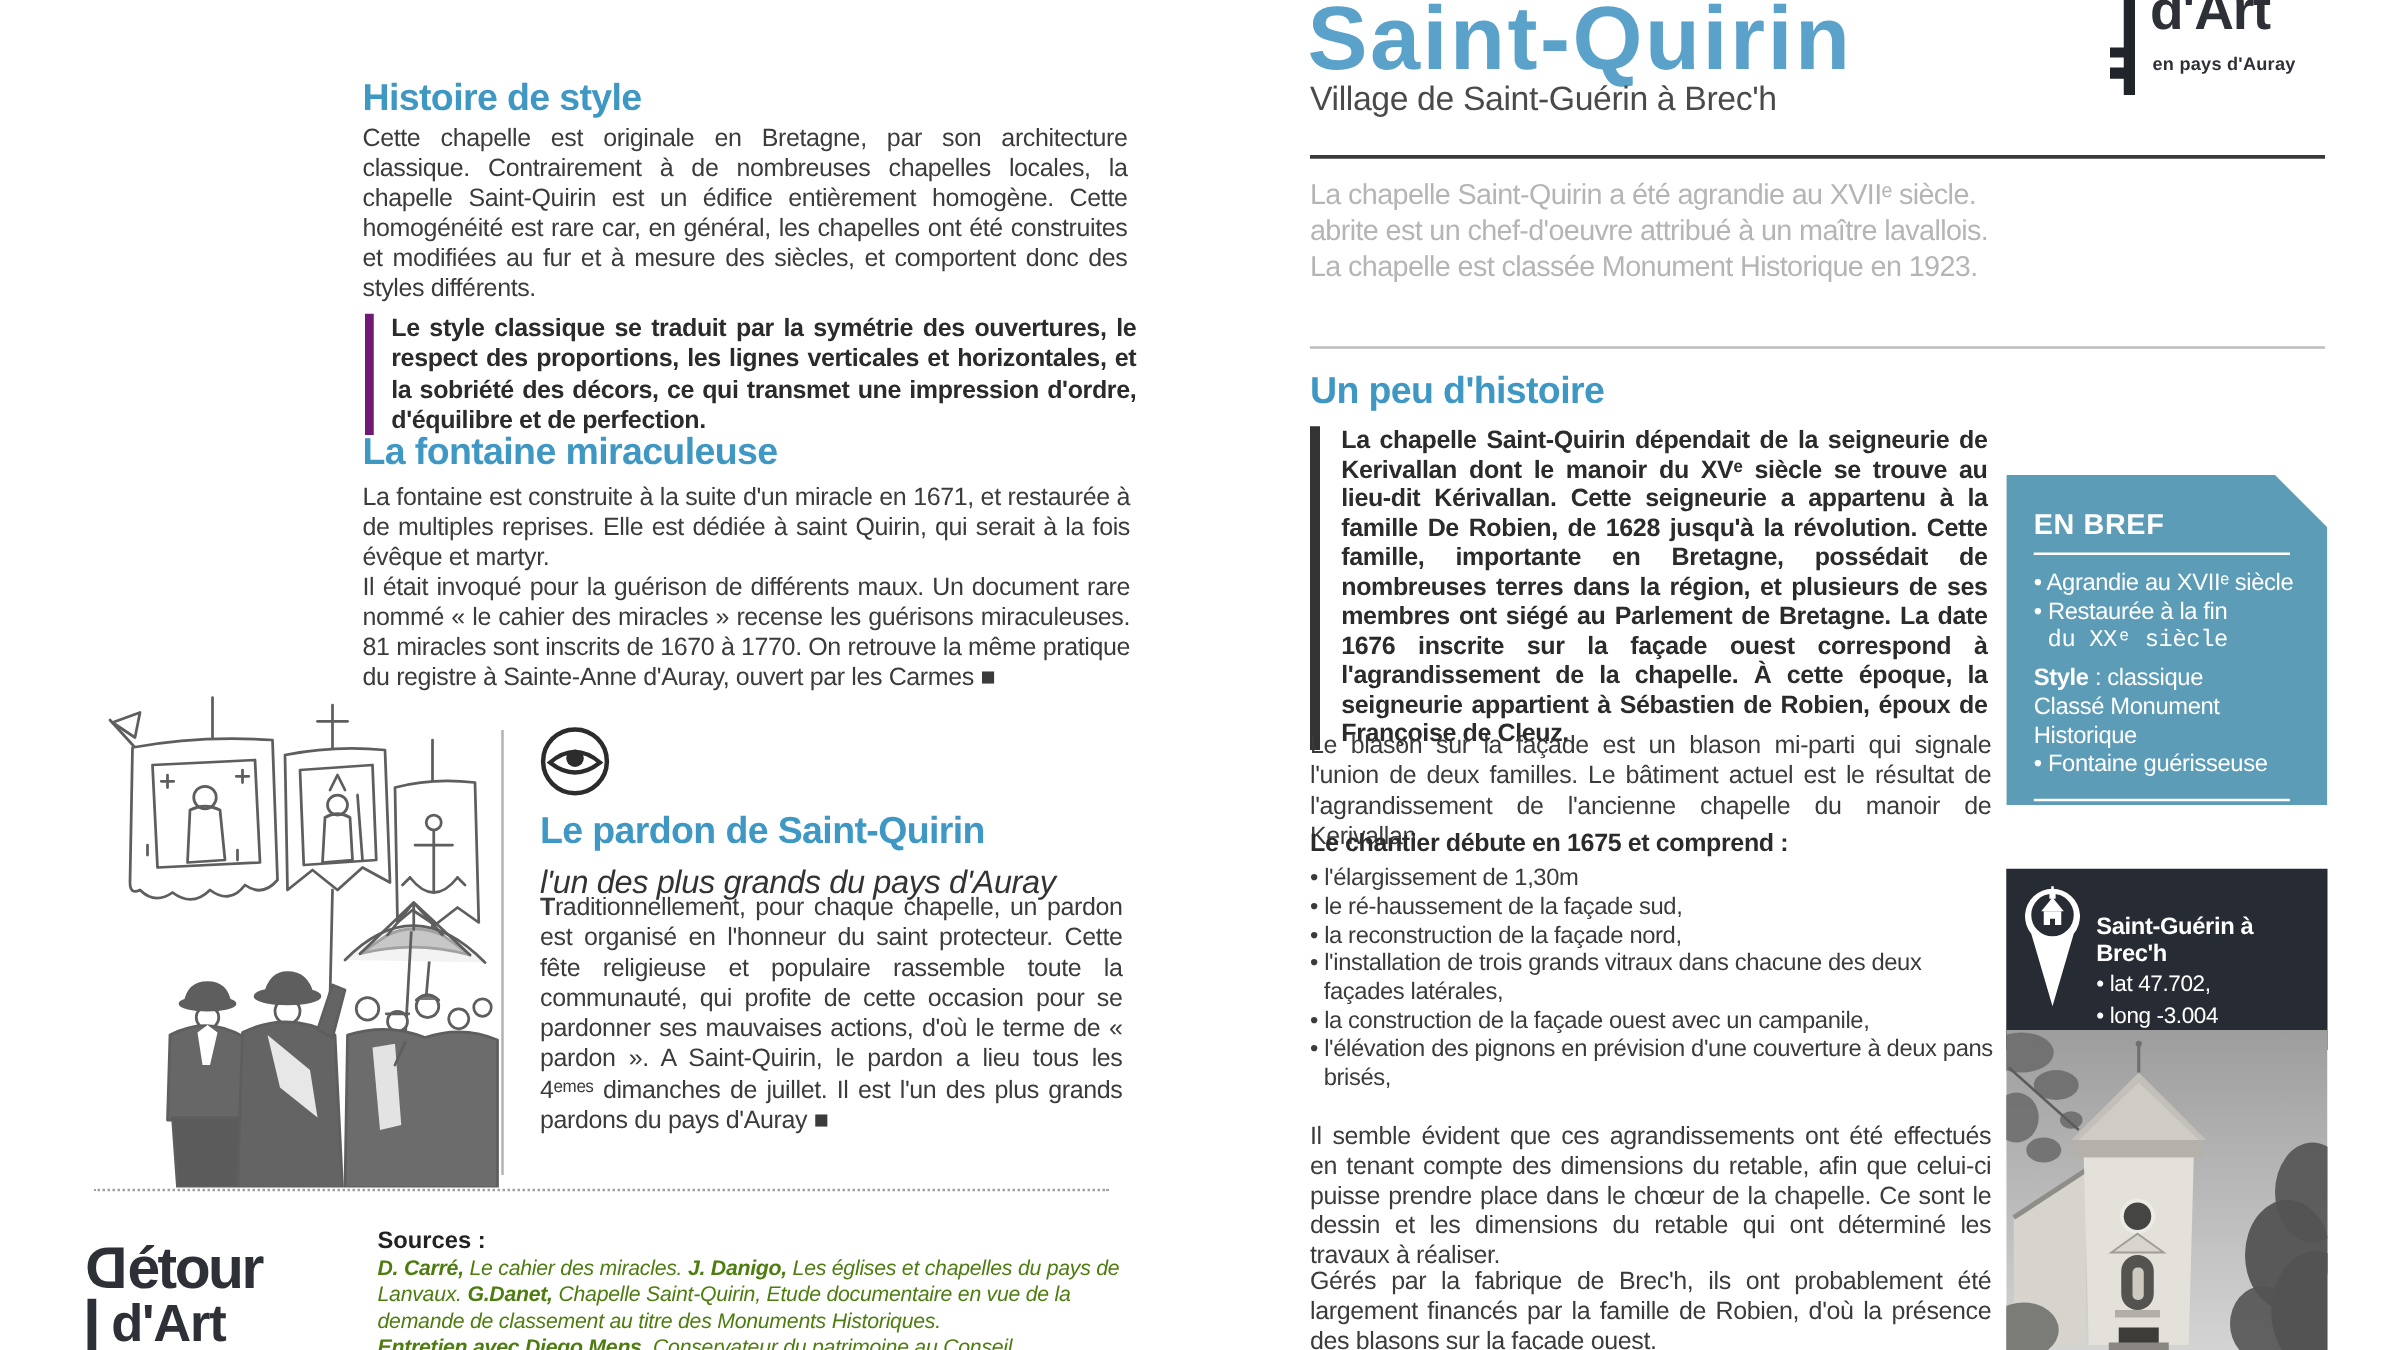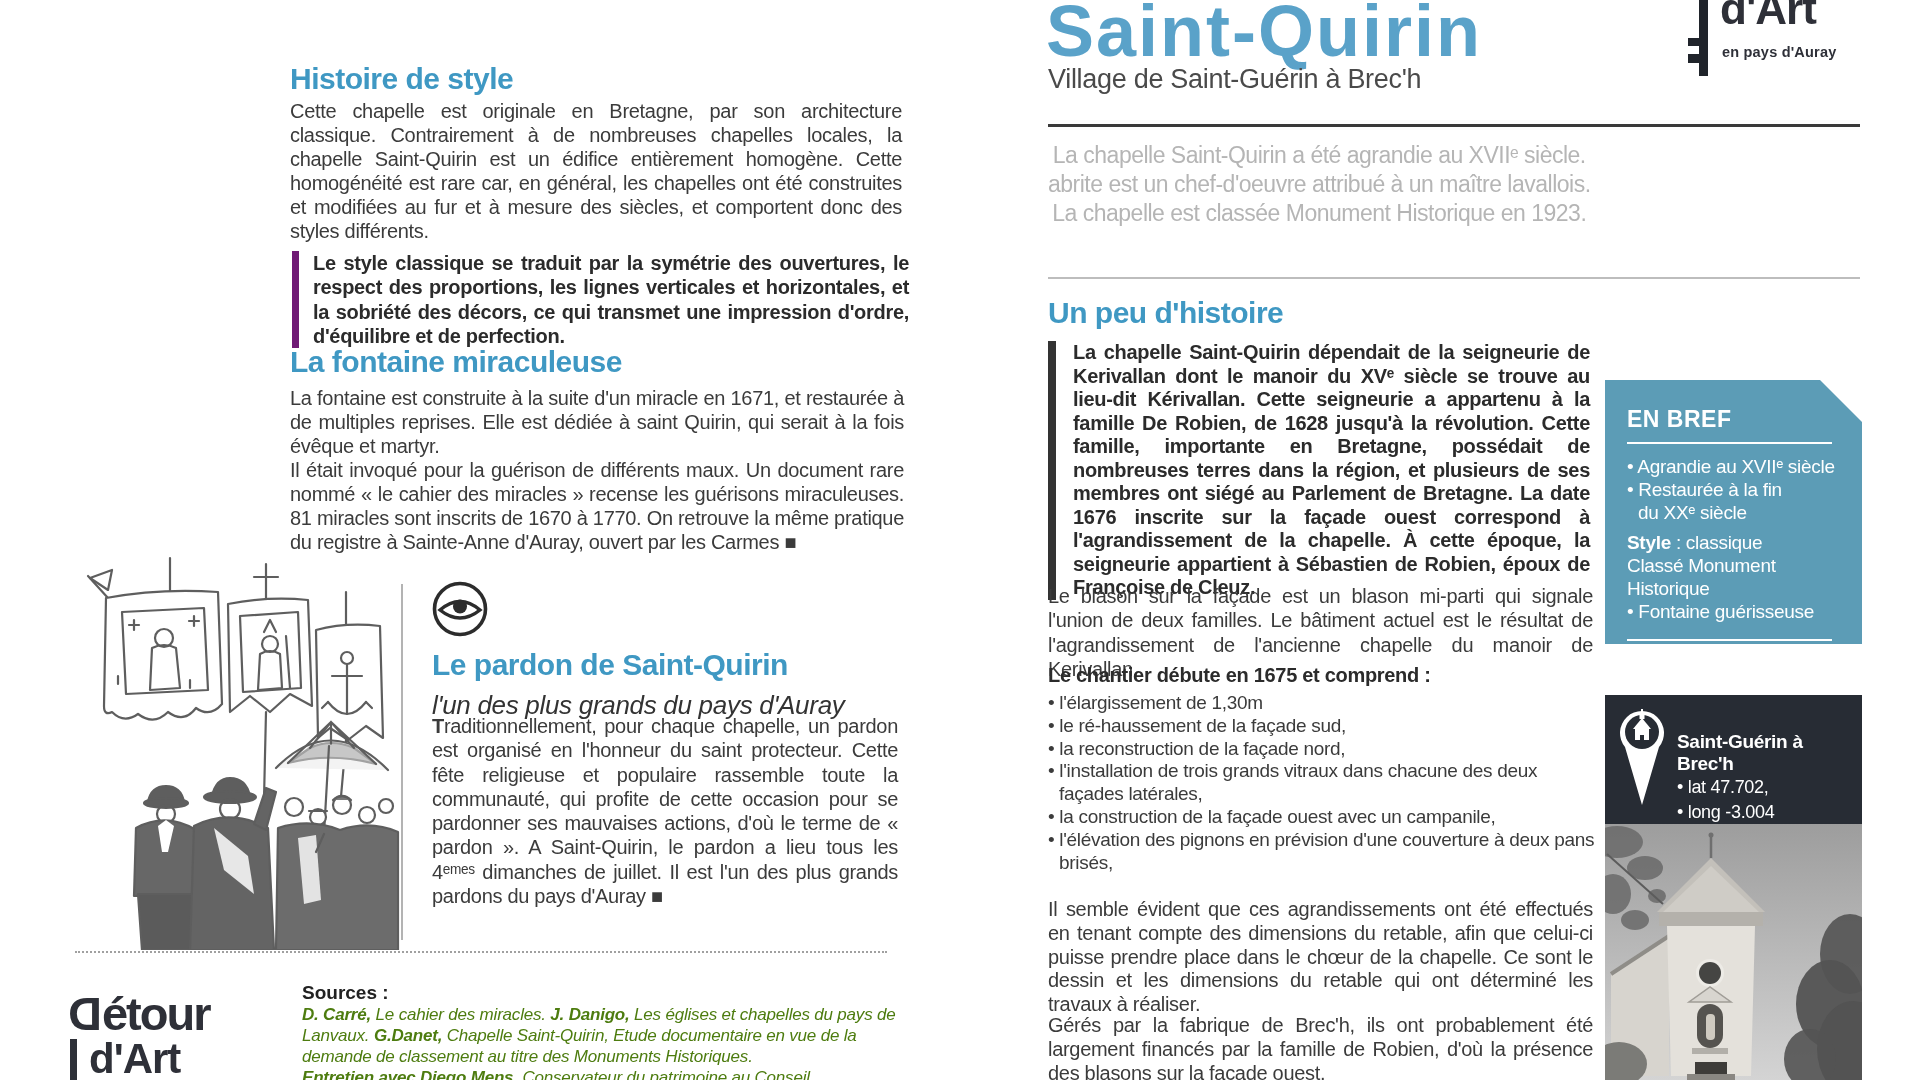--- a/index.html
+++ b/index.html
@@ -34,40 +34,40 @@
   #detour-logo{left:70px;top:986px;color:#2e3038;}
   #detour-line1{font-size:47px;font-weight:bold;letter-spacing:-2px;}
   .flip-d{display:inline-block;transform:scaleX(-1);}
   #detour-line2{font-size:42px;font-weight:bold;letter-spacing:-1px;margin-top:-6px;display:flex;align-items:flex-start;}
   #detour-bracket{display:inline-block;width:7px;height:52px;background:#2e3038;margin-right:12px;margin-top:4px;}
 
   
   #main-title{left:1046px;top:-10px;font-size:72px;font-weight:bold;color:#5aa2c9;letter-spacing:2px;}
   #main-subtitle{left:1048px;top:64px;font-size:27px;color:#4a4a4a;letter-spacing:-0.3px;}
   #title-rule{left:1048px;top:124px;width:812px;height:3px;background:#3a3a3a;}
-  #intro{left:1048px;top:141px;text-align:center;}
+  #intro{left:1048px;top:141px;}
   .intro-line{font-size:23px;line-height:29px;color:#b5b5b5;letter-spacing:-0.5px;white-space:nowrap;}
   #intro-rule{left:1048px;top:277px;width:812px;height:2px;background:#bdbdbd;}
   #histoire2-title{left:1048px;top:296px;}
   #histoire2-quote{left:1048px;top:341px;width:517px;border-left:8px solid #333;padding-left:17px;line-height:23.5px;}
   #blason-para{left:1048px;top:584px;width:545px;line-height:24.3px;}
   #chantier-title{left:1048px;top:664px;font-size:20px;font-weight:bold;color:#2b2b2b;letter-spacing:-0.3px;}
   #chantier-list{left:1048px;top:692px;width:548px;}
   .bullet-item{font-size:19px;line-height:22.8px;letter-spacing:-0.3px;padding-left:11px;text-indent:-11px;color:#3b3b3b;}
   #para2{left:1048px;top:898px;width:545px;line-height:23.8px;}
   #para3{left:1048px;top:1014px;width:545px;line-height:23.8px;}
 
   
   #en-bref{left:1605px;top:380px;width:257px;height:264px;background:#5c9cb6;color:#fff;
            clip-path:polygon(0 0,calc(100% - 42px) 0,100% 42px,100% 100%,0 100%);
            box-sizing:border-box;padding:26px 16px 0 22px;}
   #en-bref-title{font-size:23px;font-weight:bold;letter-spacing:0.5px;}
   .en-bref-rule{width:205px;height:2px;background:#fff;margin:9px 0 11px 0;}
   .en-bref-line{font-size:19px;line-height:23px;letter-spacing:-0.3px;}
-  .en-bref-indent{padding-left:11px;}
+  .en-bref-indent{padding-left:11px;font-family:Liberation Mono, monospace;}
   .en-bref-gap{height:7px;}
   #location-box{left:1605px;top:695px;width:257px;height:145px;background:#272c34;color:#fff;}
   #pin-icon{position:absolute;left:12px;top:10px;}
   #loc-text{position:absolute;left:72px;top:36px;}
   #loc-name{font-size:19px;font-weight:bold;letter-spacing:-0.3px;}
   .loc-line{font-size:18px;line-height:25px;letter-spacing:-0.3px;}
   #church-photo{left:1605px;top:824px;}
 
   
   #top-logo{left:1688px;top:0;width:180px;height:78px;overflow:hidden;color:#2e3038;}

